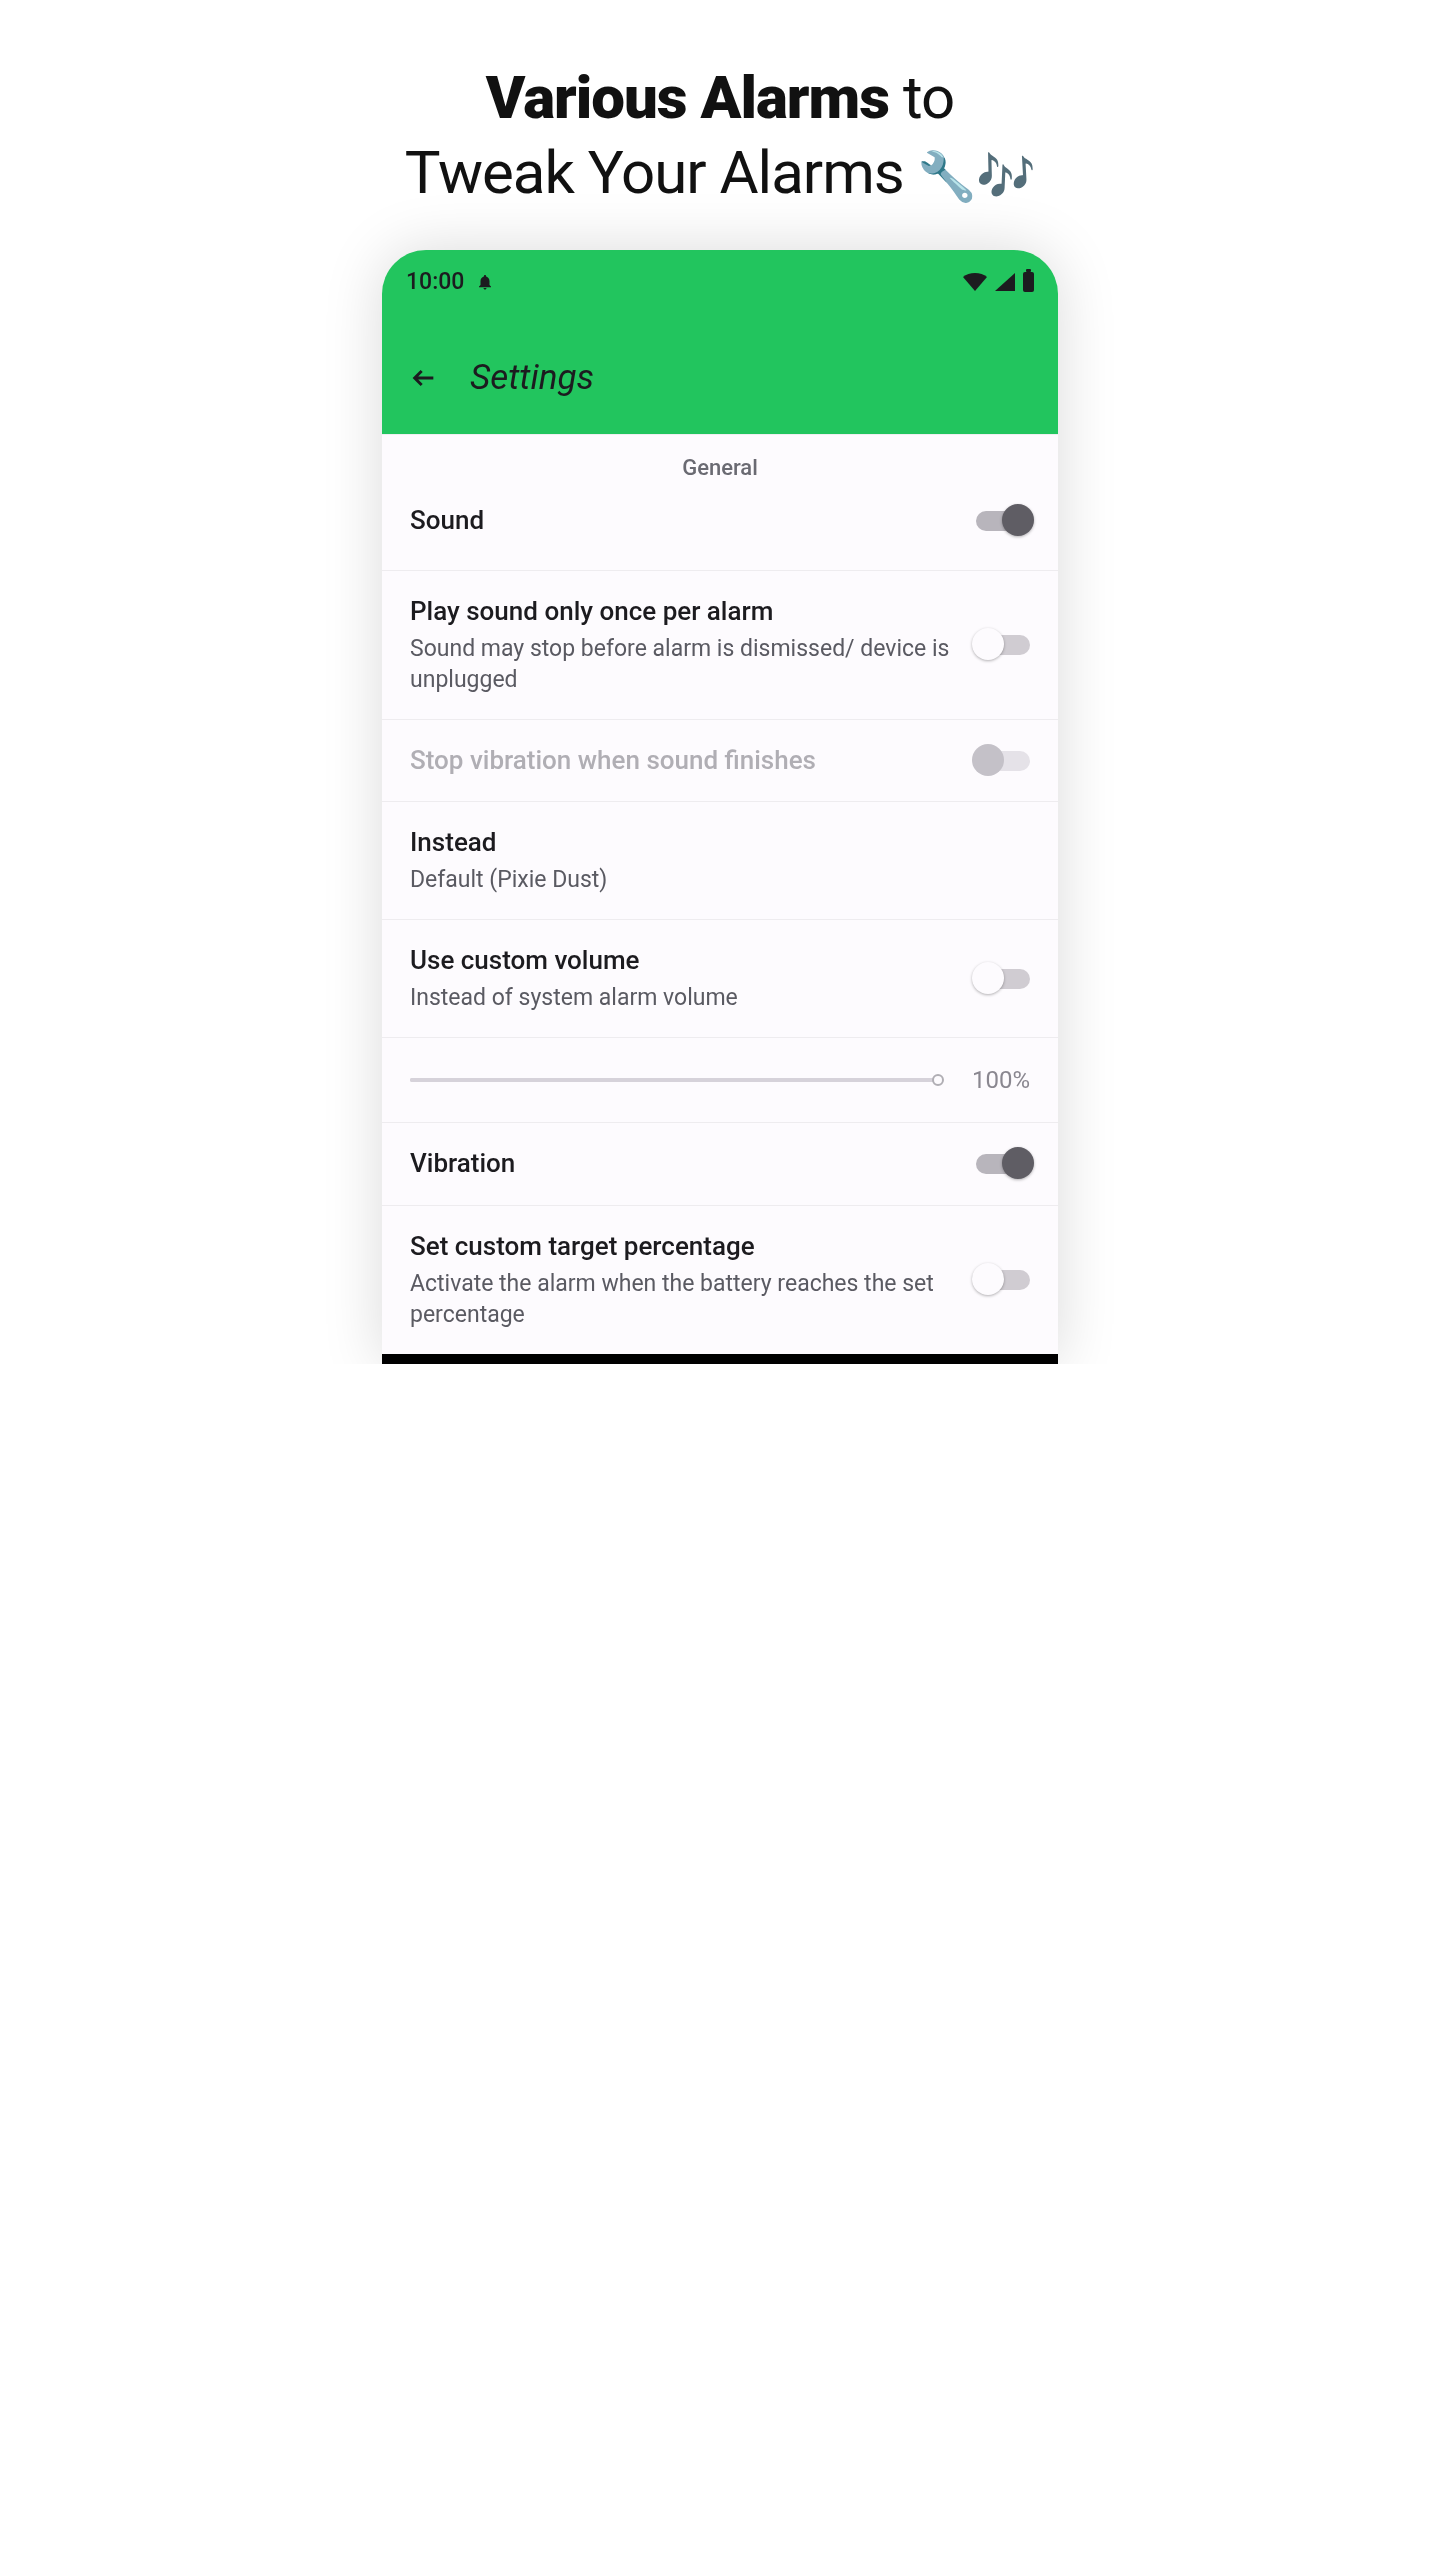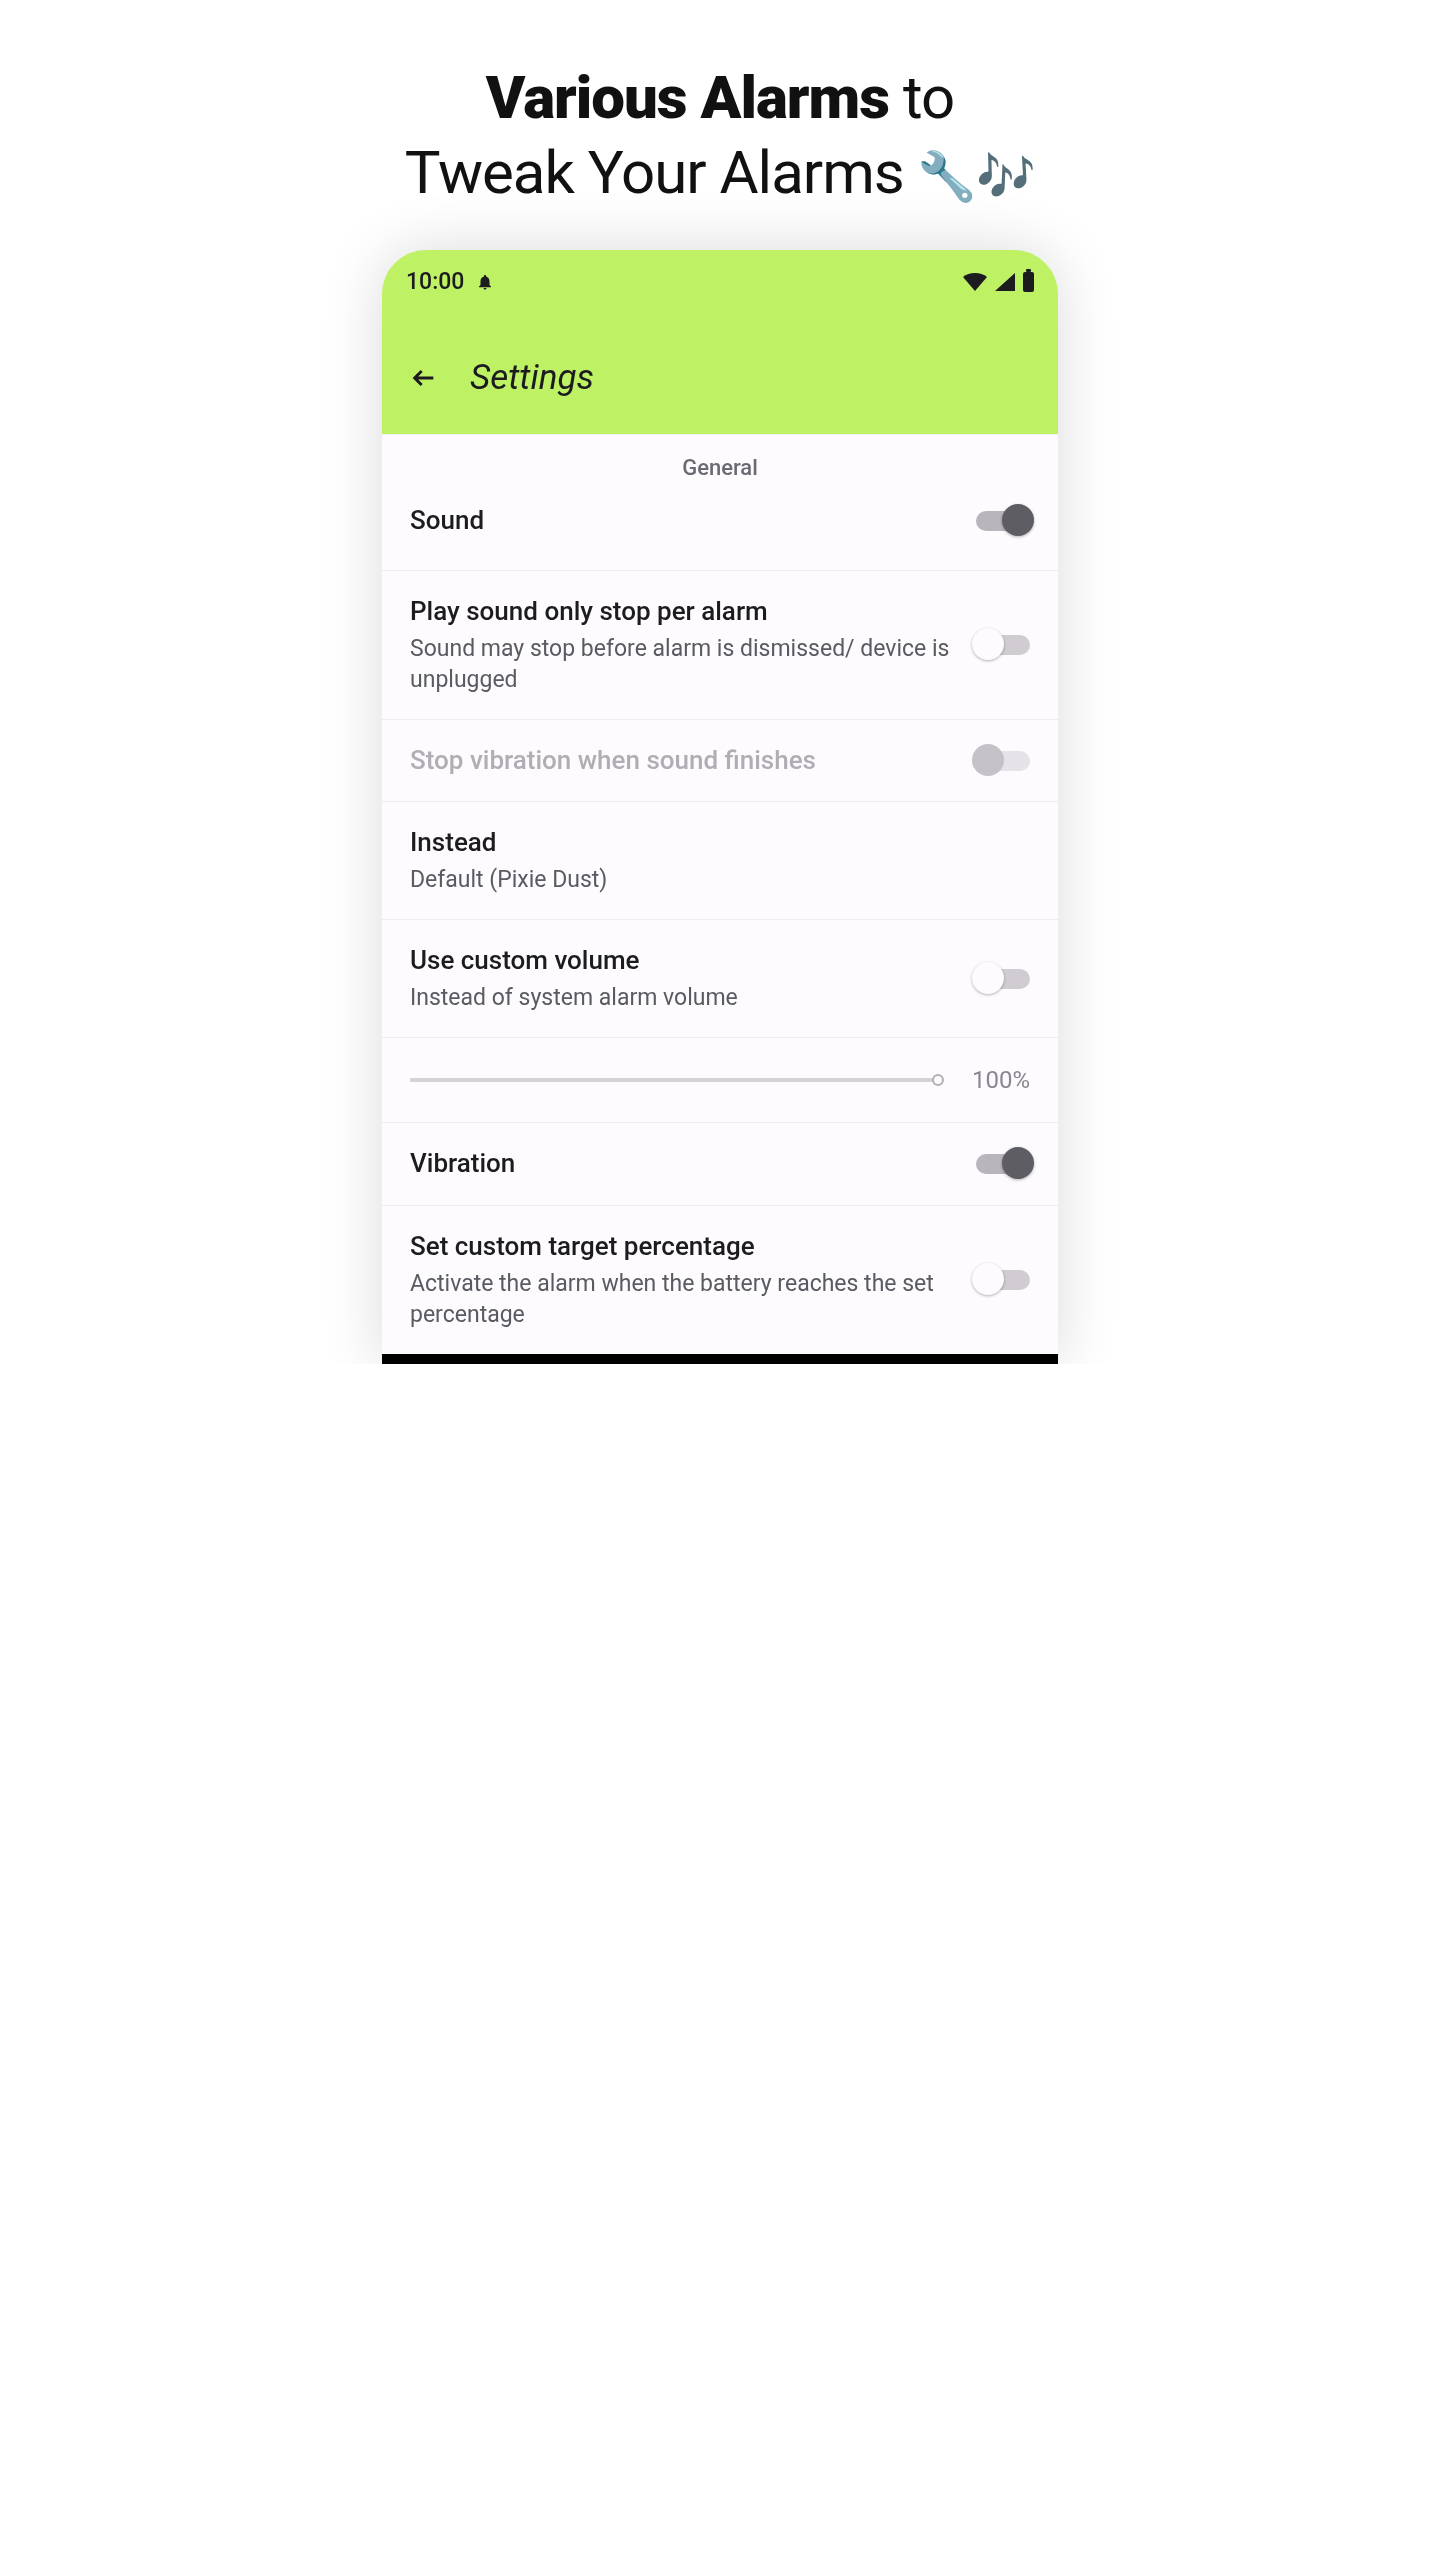--- a/index.html
+++ b/index.html
@@ -21,21 +21,21 @@
   .headline .light { font-weight: 400; }
   .headline .emojis { font-size: 48px; vertical-align: middle; }
   .phone-wrap {
     display: flex;
     justify-content: center;
     padding-bottom: 0;
   }
   .phone {
     width: 676px;
     border-radius: 44px 44px 0 0;
-    background: #bef264;
+    background: #22c55e;
     box-shadow: 0 0 60px rgba(0,0,0,.15);
     overflow: hidden;
   }
   .status-bar {
     display: flex;
     align-items: center;
     justify-content: space-between;
     padding: 18px 24px 10px 24px;
     font-size: 23px;
     font-weight: 500;
@@ -242,21 +242,21 @@
 
       <div class="row tight">
         <div class="text">
           <div class="label">Sound</div>
         </div>
         <div class="toggle on"></div>
       </div>
 
       <div class="row">
         <div class="text">
-          <div class="label">Play sound only stop per alarm</div>
+          <div class="label">Play sound only once per alarm</div>
           <div class="sub">Sound may stop before alarm is dismissed/ device is unplugged</div>
         </div>
         <div class="toggle"></div>
       </div>
 
       <div class="row disabled">
         <div class="text">
           <div class="label">Stop vibration when sound finishes</div>
         </div>
         <div class="toggle disabled"></div>

